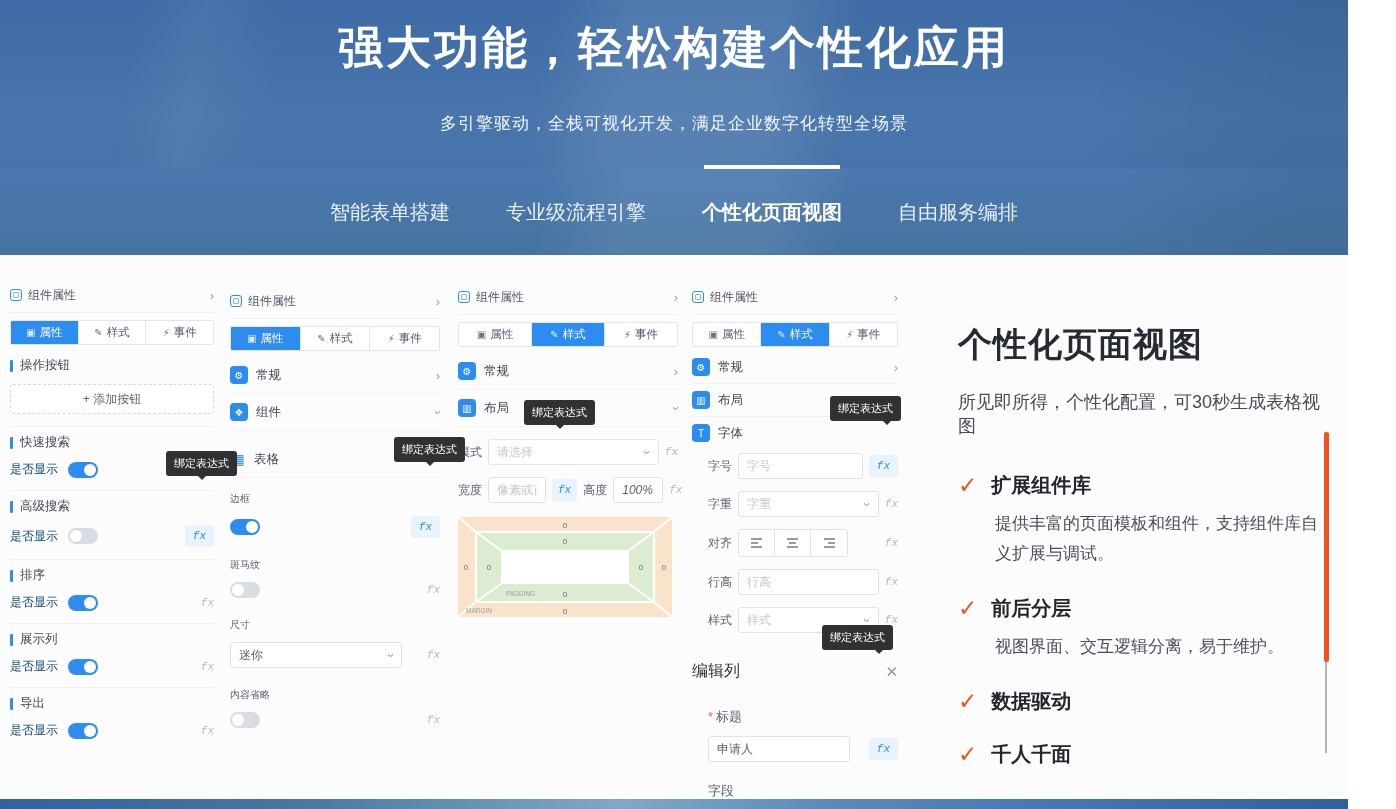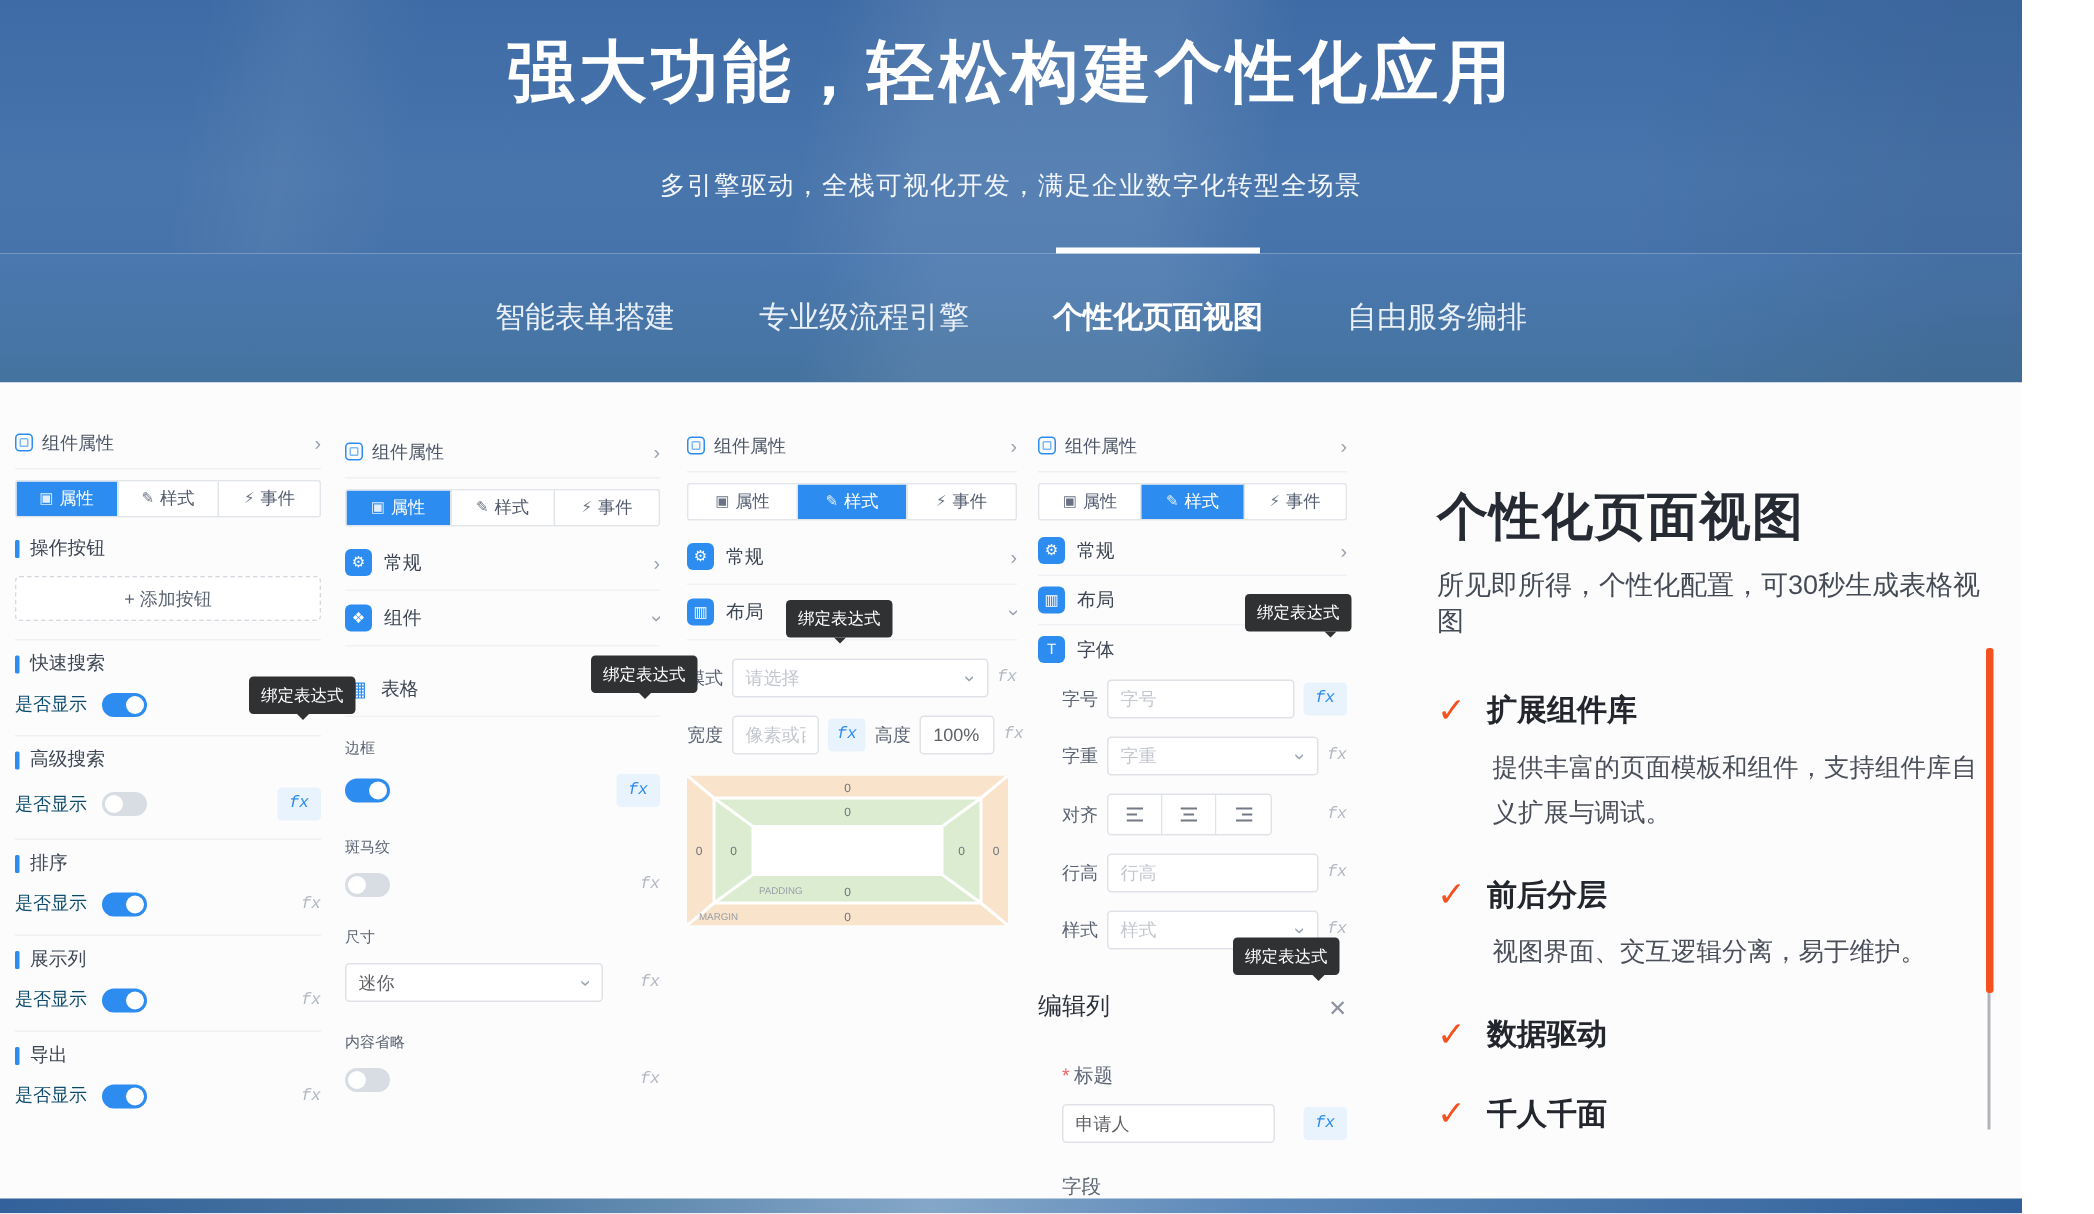--- a/index.html
+++ b/index.html
@@ -105,21 +105,21 @@
   .tooltip { position:absolute; background:#303133; color:#fff; font-size:11px; padding:5px 8px;
     border-radius:3px; white-space:nowrap; z-index:9; }
   .tooltip::after { content:""; position:absolute; bottom:-4px; border:4px solid transparent;
     border-top-color:#303133; border-bottom:none; }
   .tooltip.a-center::after { left:50%; margin-left:-4px; }
   .tooltip.a-right::after { left:75%; }
 
   
   .feature { position:absolute; left:958px; top:67px; width:380px; }
   .feature h2 { font-size:34px; color:#262a32; font-weight:600; letter-spacing:1px; }
-  .feature .fsub { margin-top:10px; font-size:18px; color:#454b55; }
+  .feature .fsub { margin-top:22px; font-size:18px; color:#454b55; }
   .feat-list { margin-top:34px; height:334px; overflow:hidden; width:360px; }
   .feat-item { margin-bottom:26px; }
   .fi-head { display:flex; align-items:center; gap:14px; }
   .fi-check { color:#f4511e; font-size:23px; font-weight:700; line-height:1; }
   .fi-title { font-size:20px; font-weight:700; color:#23262d; }
   .fi-desc { margin:10px 0 0 37px; font-size:17px; color:#4a4f59; line-height:30px; width:345px; }
 
   .scroll-track { position:absolute; left:1324px; top:177px; width:5px; }
   .scroll-orange { width:5px; height:230px; background:#f4511e; border-radius:2px; }
   .scroll-gray { width:2px; height:91px; background:#b0b3ba; margin-left:1px; }
@@ -342,21 +342,21 @@
           <span class="chev down">›</span>
         </div>
         <span class="fx">fx</span>
       </div>
 
       <div class="form-row">
         <span class="flabel">宽度</span>
         <input class="inp" style="width: 58px;" placeholder="像素或百分比">
         <span class="fx hl" style="padding:5px 6px;">fx</span>
         <span class="flabel">高度</span>
-        <input class="inp" style="width: 50px;" value="100%">
+        <input class="inp" style="width: 50px; font-style: italic;" value="100%">
         <span class="fx">fx</span>
       </div>
 
       <svg class="boxmodel" width="214" height="100" viewBox="0 0 214 100">
         <rect x="0" y="0" width="214" height="100" fill="#fae3cb"></rect>
         <rect x="18" y="15" width="178" height="70" fill="#dcecd1" stroke="#ffffff" stroke-width="2"></rect>
         <rect x="44" y="34" width="126" height="32" fill="#ffffff" stroke="#ffffff" stroke-width="2"></rect>
         <g stroke="#ffffff" stroke-width="2">
           <line x1="0" y1="0" x2="18" y2="15"></line>
             <line x1="214" y1="0" x2="196" y2="15"></line>

